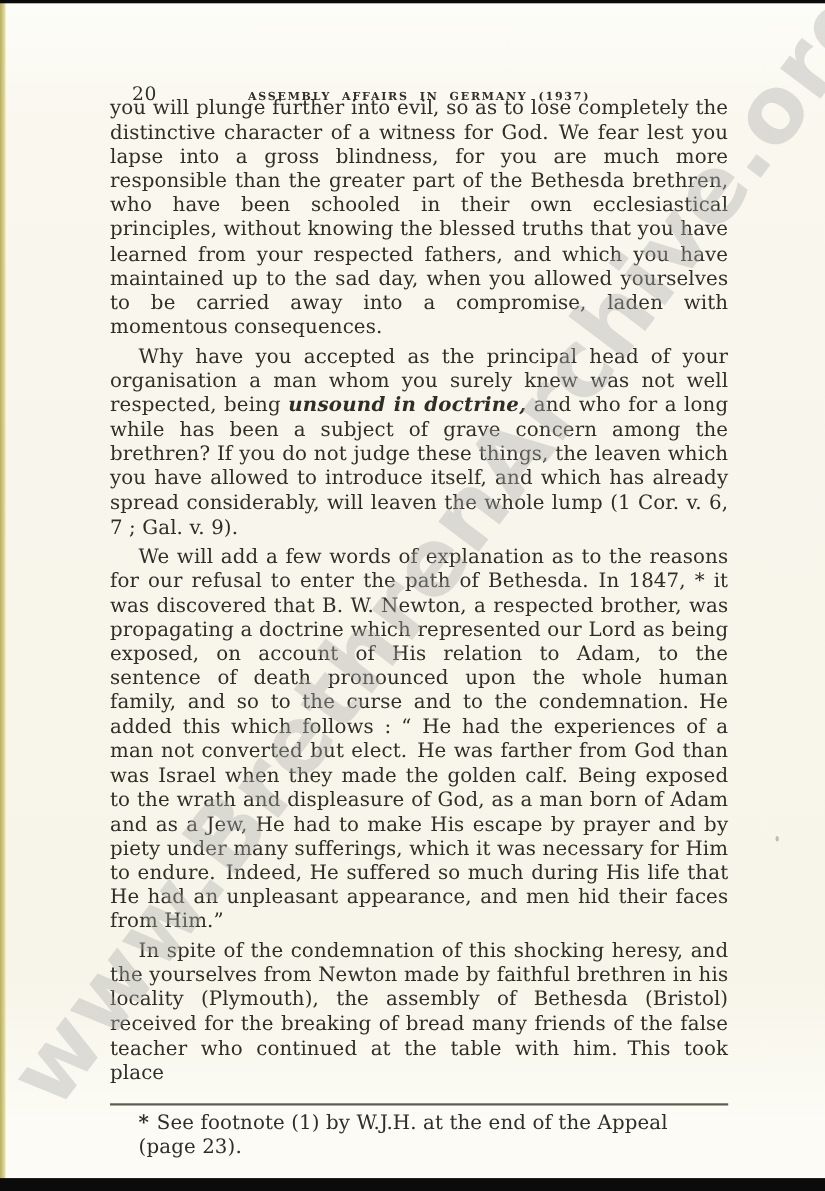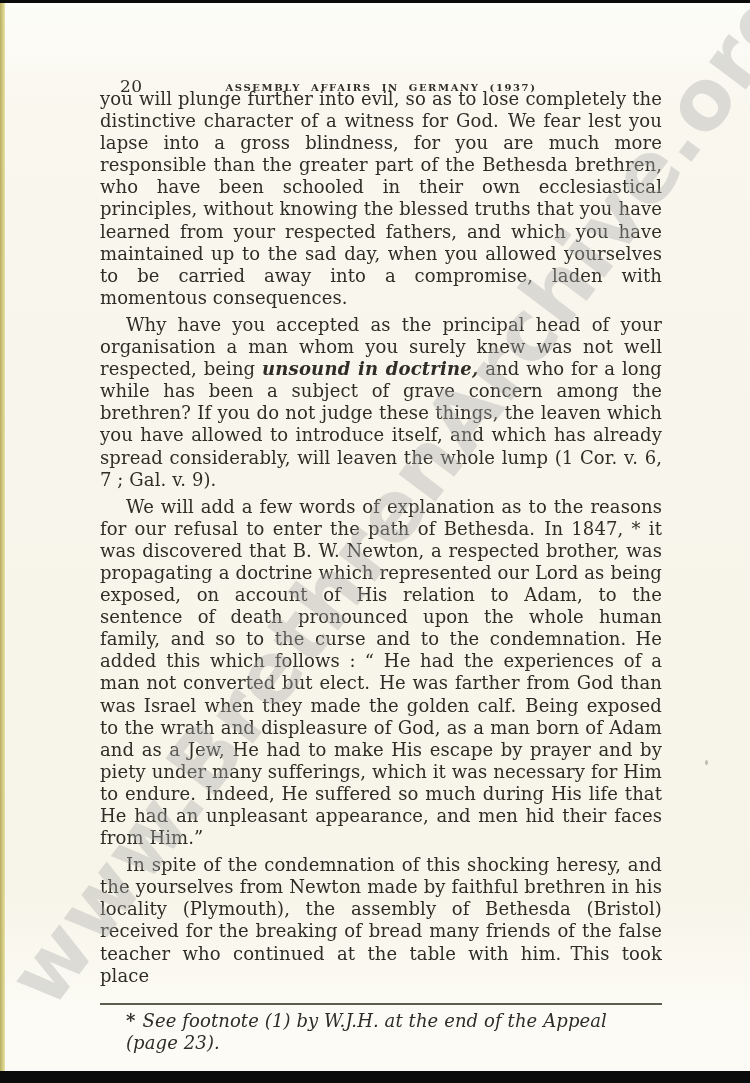--- a/index.html
+++ b/index.html
@@ -34,21 +34,21 @@
     font-size: 18px;
     line-height: 22.1px;
     text-align: justify;
     letter-spacing: .1px;
   }
   .content p:first-child { margin-top: 0; }
   .content p.indent { text-indent: 26px; }
   .content b { font-weight: 700; letter-spacing: .2px; font-style: italic; }
 
   
-  .footnote { margin-top: 16px; font-style: italic; }
+  .footnote { margin-top: 16px; }
   .fn-rule { width: 562px; height: 2px; background: #413f34; opacity: .85; }
   .fn-text { margin: 8px 0 0 0; padding-left: 26px; font-size: 15.5px; line-height: 19px;
              text-align: left !important; text-indent: 0 !important; }
   .fn-marker { font-weight: 700; margin-right: 7px; }
 
   
   .watermark {
     position: absolute;
     left: 28px; top: 938px;
     width: 1500px; height: 112px;

